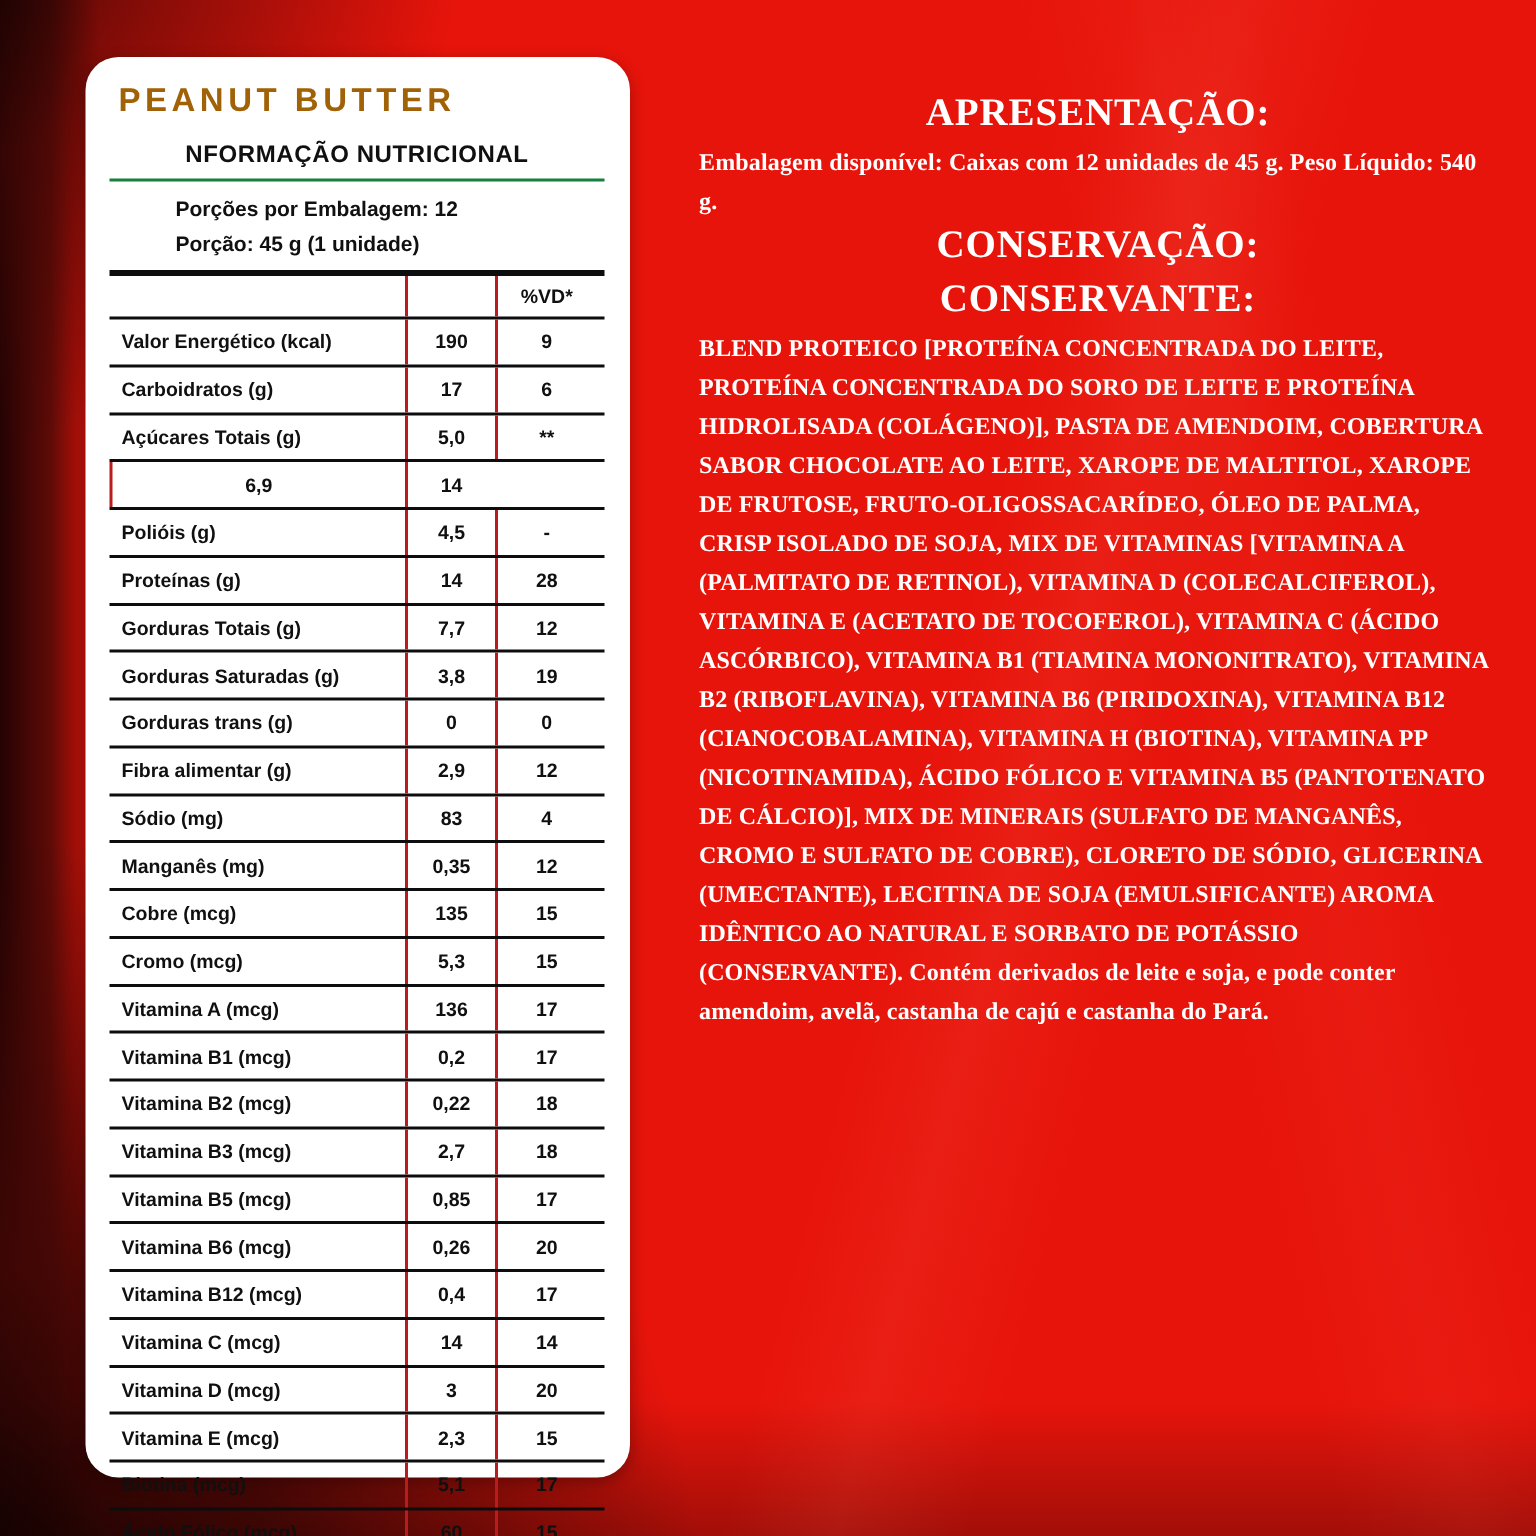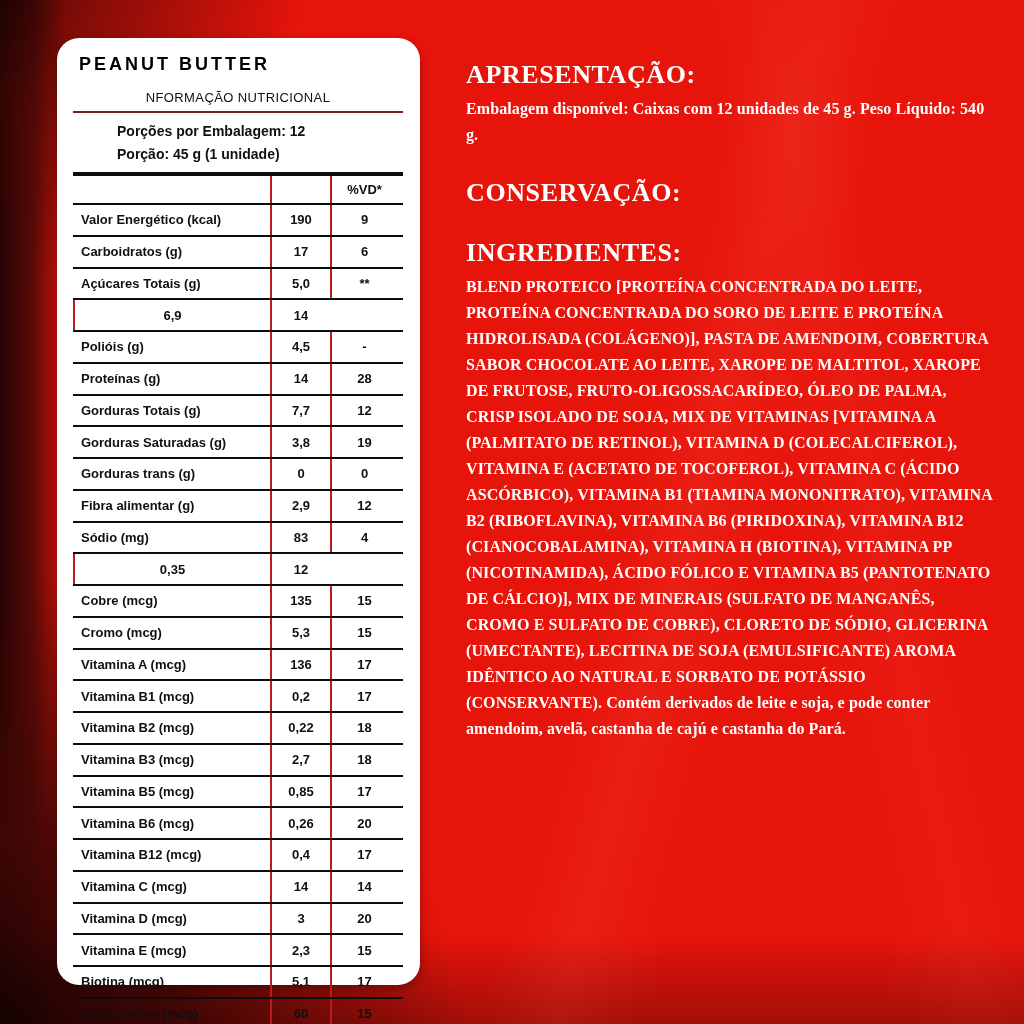--- a/index.html
+++ b/index.html
@@ -20,48 +20,48 @@
   
   .card{
     position:absolute;left:57px;top:38px;width:363px;height:947px;
     background:#ffffff;border-radius:22px;
     box-shadow:0 3px 10px rgba(0,0,0,0.30);
     box-sizing:border-box;
     padding:14px 17px 0 16px;
     color:#101010;
   }
   .brand{
-    font-size:18px;font-weight:700;letter-spacing:3px;color:#000000;
+    font-size:22px;font-weight:700;letter-spacing:3px;color:#a16207;
     margin:2px 0 0 6px;
   }
   .ntitle{
-    text-align:center;font-size:13px;font-weight:400;letter-spacing:0.4px;
-    margin-top:15px;padding-bottom:6px;border-bottom:2px solid #7f1d1d;
+    text-align:center;font-size:16px;font-weight:700;letter-spacing:0.4px;
+    margin-top:15px;padding-bottom:6px;border-bottom:2px solid #15803d;
   }
   .servings{margin-top:7px;}
   .servings div{font-size:14px;font-weight:700;line-height:23px;margin-left:44px;}
   .thickbar{height:4px;background:#0d0d0d;margin-top:6px;}
   .ntable{border-bottom:3px solid #0d0d0d;}
   .nrow{
     display:grid;grid-template-columns:197px 60px 67px;
     align-items:center;height:29.75px;
   }
   .nrow.header{height:27px;border-bottom:2px solid #0d0d0d;}
   .nrow + .nrow{border-top:2px solid #0d0d0d;}
   .cell{font-size:13px;font-weight:700;box-sizing:border-box;height:100%;
         display:flex;align-items:center;}
   .cell.label{padding-left:8px;text-align:right;}
   .cell.val,.cell.vd{justify-content:center;border-left:2px solid #b91c1c;}
   
   .right{
     position:absolute;left:466px;top:60px;width:532px;
     color:#ffffff;font-family:"Liberation Serif",serif;
   }
-  .sec + .sec{margin-top:30px;}
-  .sec h2{font-size:26px;font-weight:700;letter-spacing:0.6px;margin:0 0 6px 0;}
+  .sec + .sec{}
+  .sec h2{font-size:26px;font-weight:700;letter-spacing:0.6px;margin:0 0 6px 0;text-align:center;}
   .sec p{font-size:16px;font-weight:700;line-height:26px;margin:0;letter-spacing:0.1px;}
 </style>
 </head>
 <body>
 
 <div class="card">
   <div class="brand">PEANUT BUTTER</div>
   <div class="ntitle">NFORMAÇÃO NUTRICIONAL</div>
   <div class="servings">
     <div>Porções por Embalagem: 12</div>
@@ -135,20 +135,21 @@
     <div class="cell vd">12</div>
   </div>
 
   <div class="nrow">
     <div class="cell label">Sódio (mg)</div>
     <div class="cell val">83</div>
     <div class="cell vd">4</div>
   </div>
 
   <div class="nrow">
+    <div class="cell label">Manganês (mg)</div>
     <div class="cell val">0,35</div>
     <div class="cell vd">12</div>
   </div>
 
   <div class="nrow">
     <div class="cell label">Cobre (mcg)</div>
     <div class="cell val">135</div>
     <div class="cell vd">15</div>
   </div>
 
@@ -236,16 +237,16 @@
 
 <div class="right">
   <div class="sec">
     <h2>APRESENTAÇÃO:</h2>
     <p>Embalagem disponível: Caixas com 12 unidades de 45 g. Peso Líquido: 540 g.</p>
   </div>
   <div class="sec">
     <h2>CONSERVAÇÃO:</h2>
   </div>
   <div class="sec">
-    <h2>INGREDIENTES:</h2>
+    <h2>CONSERVANTE:</h2>
     <p>BLEND PROTEICO [PROTEÍNA CONCENTRADA DO LEITE, PROTEÍNA CONCENTRADA DO SORO DE LEITE E PROTEÍNA HIDROLISADA (COLÁGENO)], PASTA DE AMENDOIM, COBERTURA SABOR CHOCOLATE AO LEITE, XAROPE DE MALTITOL, XAROPE DE FRUTOSE, FRUTO-OLIGOSSACARÍDEO, ÓLEO DE PALMA, CRISP ISOLADO DE SOJA, MIX DE VITAMINAS [VITAMINA A (PALMITATO DE RETINOL), VITAMINA D (COLECALCIFEROL), VITAMINA E (ACETATO DE TOCOFEROL), VITAMINA C (ÁCIDO ASCÓRBICO), VITAMINA B1 (TIAMINA MONONITRATO), VITAMINA B2 (RIBOFLAVINA), VITAMINA B6 (PIRIDOXINA), VITAMINA B12 (CIANOCOBALAMINA), VITAMINA H (BIOTINA), VITAMINA PP (NICOTINAMIDA), ÁCIDO FÓLICO E VITAMINA B5 (PANTOTENATO DE CÁLCIO)], MIX DE MINERAIS (SULFATO DE MANGANÊS, CROMO E SULFATO DE COBRE), CLORETO DE SÓDIO, GLICERINA (UMECTANTE), LECITINA DE SOJA (EMULSIFICANTE) AROMA IDÊNTICO AO NATURAL E SORBATO DE POTÁSSIO (CONSERVANTE). Contém derivados de leite e soja, e pode conter amendoim, avelã, castanha de cajú e castanha do Pará.</p>
   </div>
 </div>
 
 </body></html>

